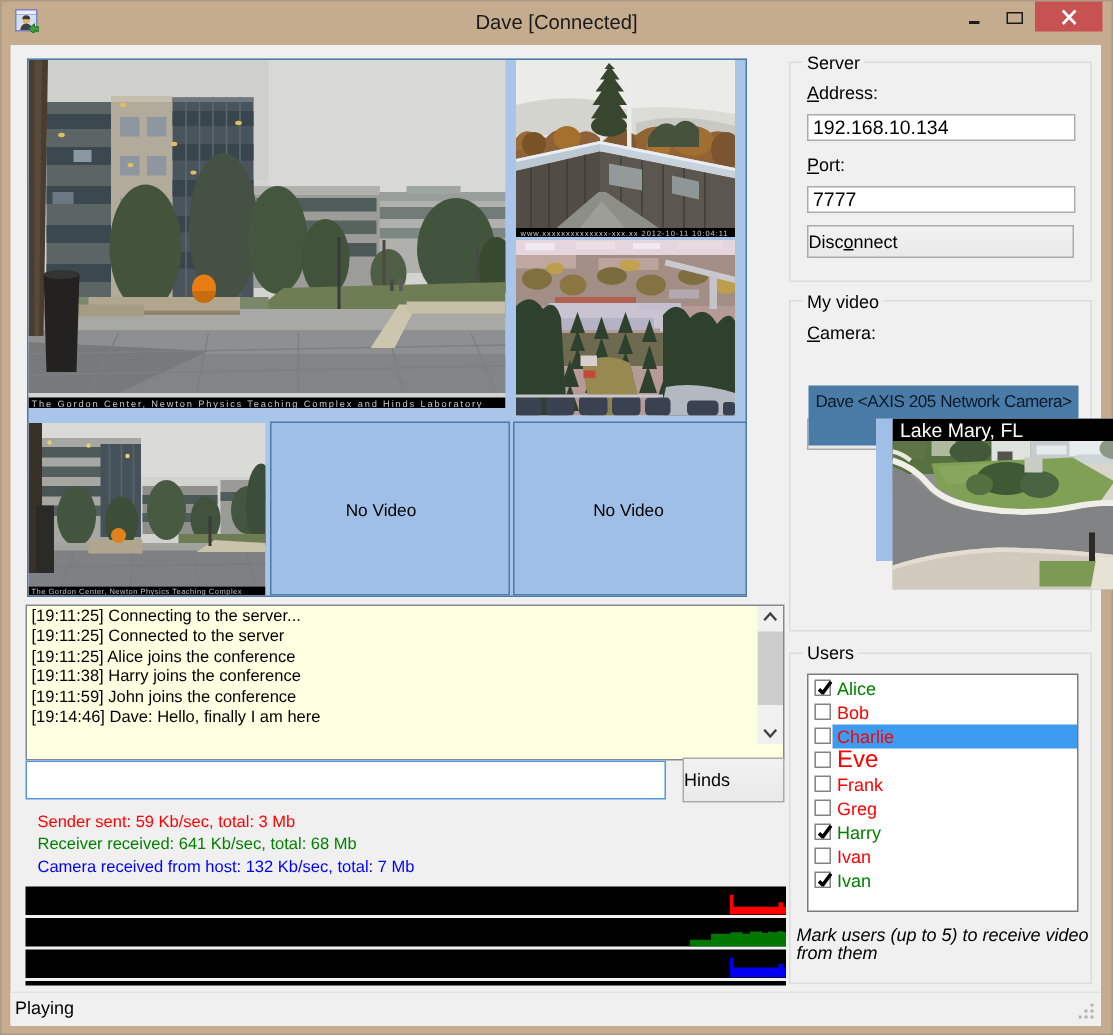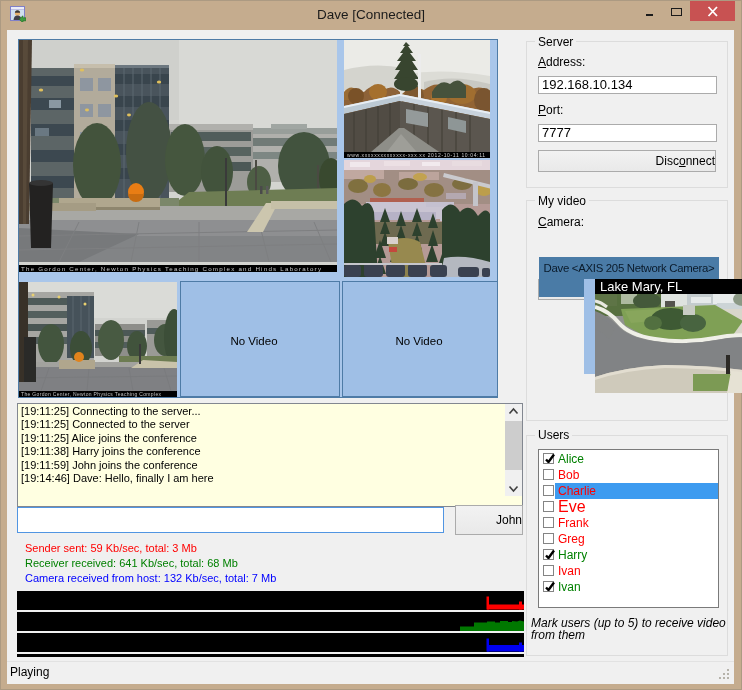--- a/index.html
+++ b/index.html
@@ -7,21 +7,21 @@
   #win{position:absolute;left:0;top:0;width:742px;height:690px;background:#c5ac8e;box-shadow:inset 0 0 0 1px #ac9a82;}
   #content{position:absolute;left:7px;top:30px;width:727px;height:653px;background:#f0f0f0;}
   .abs{position:absolute;}
   #title{position:absolute;left:0;top:0;width:742px;height:30px;text-align:center;font-size:13.5px;color:#1b1b1b;line-height:29px;}
   #closebtn{position:absolute;left:690px;top:1px;width:45px;height:20px;background:#c85252;}
   .glyph{position:absolute;}
   .grouplabel{position:absolute;font-size:12px;color:#000;background:#f0f0f0;padding:0 3px;line-height:12px;}
   .groupbox{position:absolute;border:1px solid #dcdcdc;}
   .label{position:absolute;font-size:12px;color:#000;}
   .tbox{position:absolute;background:#fff;border:1px solid #ababab;font-size:13px;color:#000;}
-  .btn{position:absolute;background:linear-gradient(#f2f2f2,#e9e9e9);border:1px solid #ababab;font-size:12px;color:#000;text-align:right;}
+  .btn{position:absolute;background:linear-gradient(#f2f2f2,#e9e9e9);border:1px solid #ababab;font-size:12px;color:#000;text-align:left;}
   u{text-decoration:underline;}
 </style>
 </head>
 <body>
 <div id="win">
 
   <div id="title">Dave [Connected]</div>
   <div class="abs" style="left:10px;top:6px;width:16px;height:16px;">
     <svg width="16" height="16" viewBox="0 0 16 16">
       <rect x="0" y="0" width="15" height="15" fill="#8080c8"></rect>
@@ -356,21 +356,21 @@
     <div style="position:absolute;right:0;top:0;width:17px;height:92px;background:#f0f0f0;">
       <svg width="17" height="92" viewBox="0 0 17 92">
         <path d="M4.5,9.5 L8.5,5 L12.5,9.5" stroke="#404040" stroke-width="1.6" fill="none"></path>
         <rect x="0" y="17" width="17" height="49" fill="#cdcdcd"></rect>
         <path d="M4.5,82.5 L8.5,87 L12.5,82.5" stroke="#404040" stroke-width="1.6" fill="none"></path>
       </svg>
     </div>
   </div>
 
   <div class="abs" style="left:17px;top:507px;width:427px;height:26px;background:#fff;border:1px solid #5195e2;box-sizing:border-box;"></div>
-  <div class="btn" style="left:455px;top:505px;width:68px;height:30px;line-height:28px;box-sizing:border-box;">John</div>
+  <div class="btn" style="left:455px;top:505px;width:68px;height:30px;line-height:28px;box-sizing:border-box;">Hinds</div>
 
   <div class="label" style="left:25px;top:542px;color:#ff0000;font-size:11px;">Sender sent: 59 Kb/sec, total: 3 Mb</div>
   <div class="label" style="left:25px;top:557px;color:#008000;font-size:11px;">Receiver received: 641 Kb/sec, total: 68 Mb</div>
   <div class="label" style="left:25px;top:572px;color:#0000ff;font-size:11px;">Camera received from host: 132 Kb/sec, total: 7 Mb</div>
 
   <div class="abs" style="left:17px;top:591px;width:507px;height:18.5px;background:#000;">
     <svg width="507" height="18.5" viewBox="0 0 507 18.5">
       <rect x="470" y="13.5" width="37" height="5" fill="#f00"></rect>
       <rect x="469.5" y="5.5" width="2.5" height="13" fill="#f00"></rect>
       <rect x="502" y="10.5" width="3" height="8" fill="#f00"></rect>

